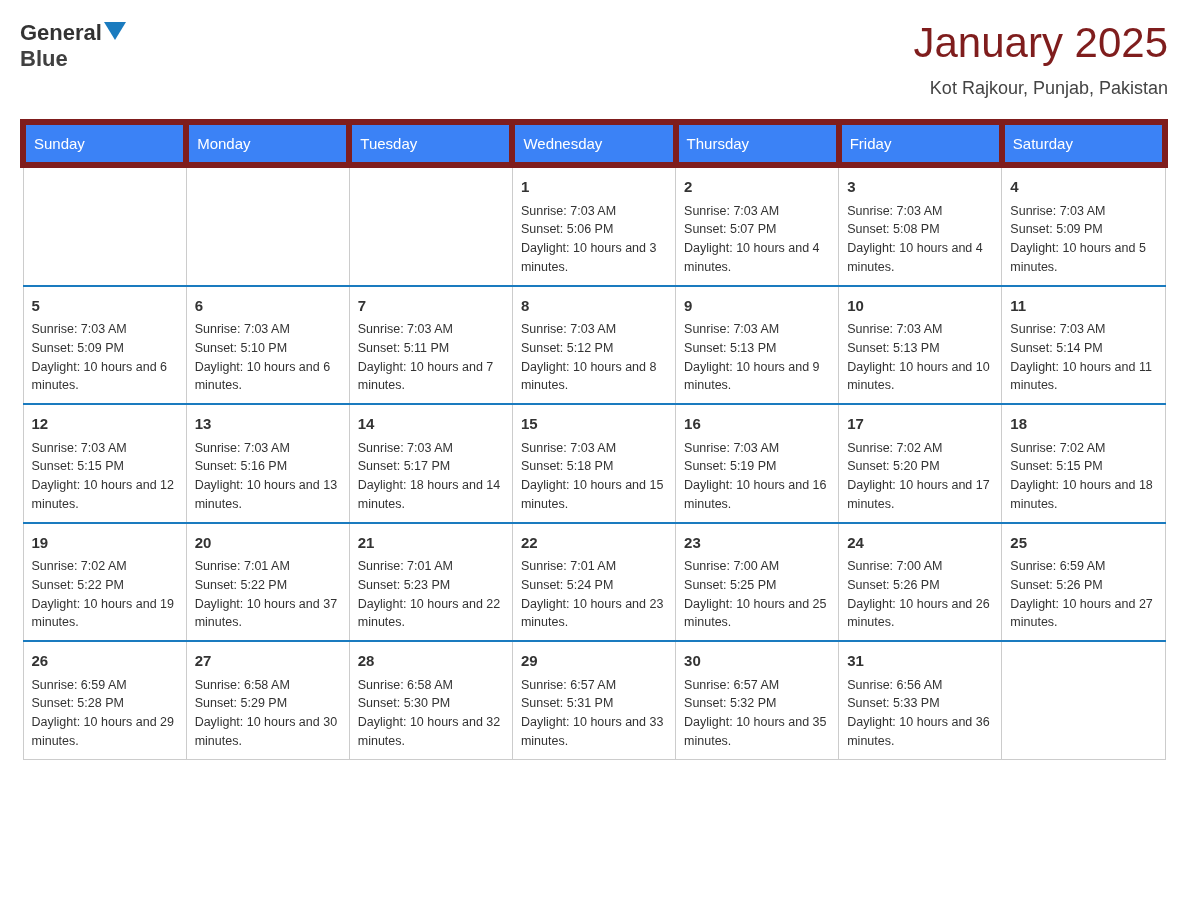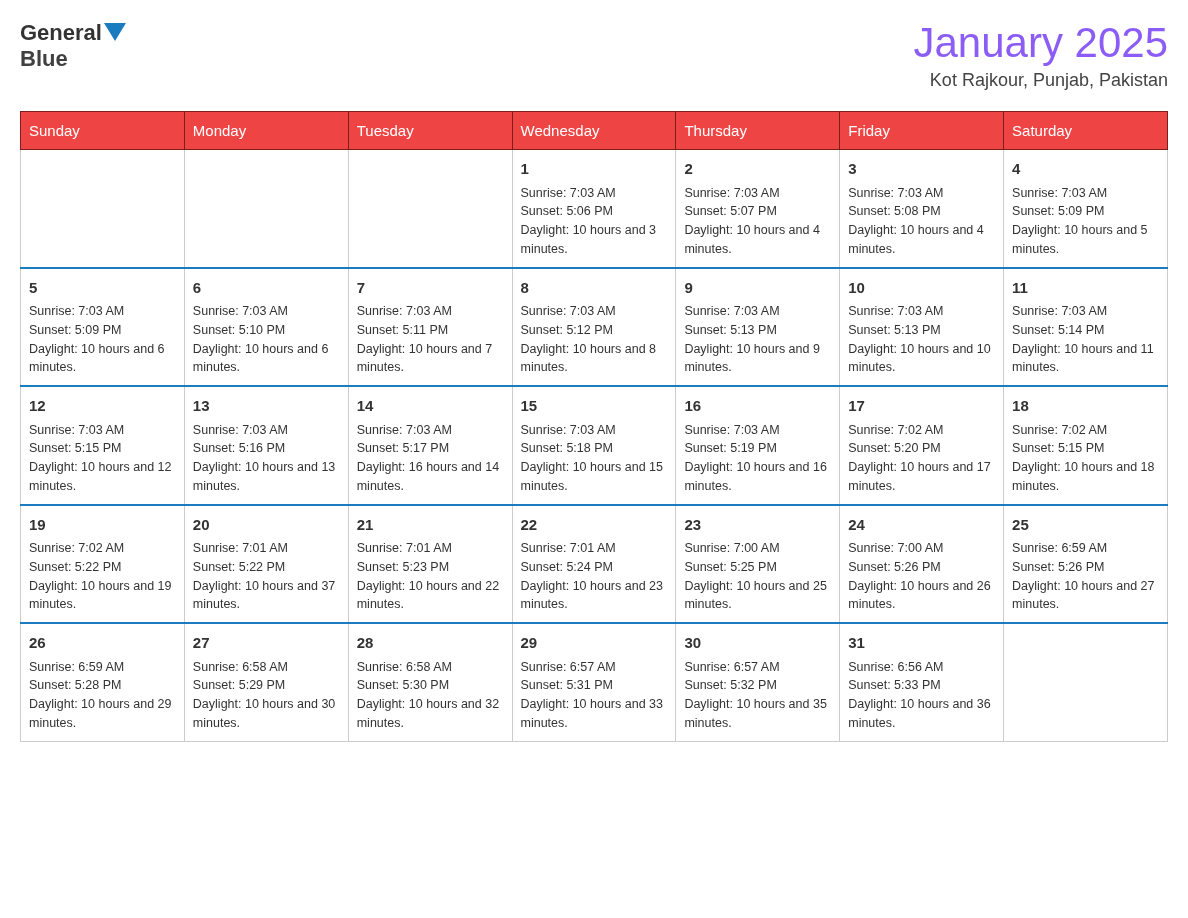--- a/index.html
+++ b/index.html
@@ -31,41 +31,41 @@
       font-size: 22px;
       font-weight: bold;
       color: #404040;
     }
     .title-section {
       text-align: right;
     }
     .month-title {
       font-size: 42px;
       font-weight: normal;
-      color: #8b5cf6;
+      color: #7f1d1d;
       line-height: 1.1;
     }
     .location {
       font-size: 18px;
       color: #444;
-      margin-top: 4px;
+      margin-top: 12px;
     }
     .calendar {
       width: 100%;
       border-collapse: collapse;
       border: 1px solid #ccc;
     }
     .calendar th {
-      background-color: #ef4444;
+      background-color: #3b82f6;
       color: #fff;
       padding: 10px 8px;
       text-align: left;
       font-size: 15px;
       font-weight: normal;
-      border: 1px solid #7f1d1d;
+      border: 6px solid #7f1d1d;
     }
     .calendar td {
       vertical-align: top;
       padding: 8px;
       border: 1px solid #ccc;
       width: 14.28%;
       min-height: 110px;
       font-size: 12.5px;
       line-height: 1.5;
       color: #333;
@@ -82,21 +82,21 @@
     .row-divider td {
       border-top: 2px solid #1a7bbf;
     }
   </style>
 </head>
 <body>
 
 <div class="header">
   <div class="logo">
     <div style="display:flex;flex-direction:column;align-items:flex-start;">
-      <div style="display:flex;align-items:center;">
+      <div style="display:flex;">
         <span class="logo-text-general">General</span>
         <div style="display:inline-block;margin-left:2px;margin-top:2px;">
           <svg width="22" height="18" viewBox="0 0 22 18">
             <polygon points="0,0 22,0 11,18" fill="#1a7bbf"></polygon>
           </svg>
         </div>
       </div>
       <span class="logo-text-blue">Blue</span>
     </div>
   </div>
@@ -202,21 +202,21 @@
         <td>
           <span class="day-number">13</span>
           <div>Sunrise: 7:03 AM</div>
           <div>Sunset: 5:16 PM</div>
           <div>Daylight: 10 hours and 13 minutes.</div>
         </td>
         <td>
           <span class="day-number">14</span>
           <div>Sunrise: 7:03 AM</div>
           <div>Sunset: 5:17 PM</div>
-          <div>Daylight: 16 hours and 14 minutes.</div>
+          <div>Daylight: 18 hours and 14 minutes.</div>
         </td>
         <td>
           <span class="day-number">15</span>
           <div>Sunrise: 7:03 AM</div>
           <div>Sunset: 5:18 PM</div>
           <div>Daylight: 10 hours and 15 minutes.</div>
         </td>
         <td>
           <span class="day-number">16</span>
           <div>Sunrise: 7:03 AM</div>

